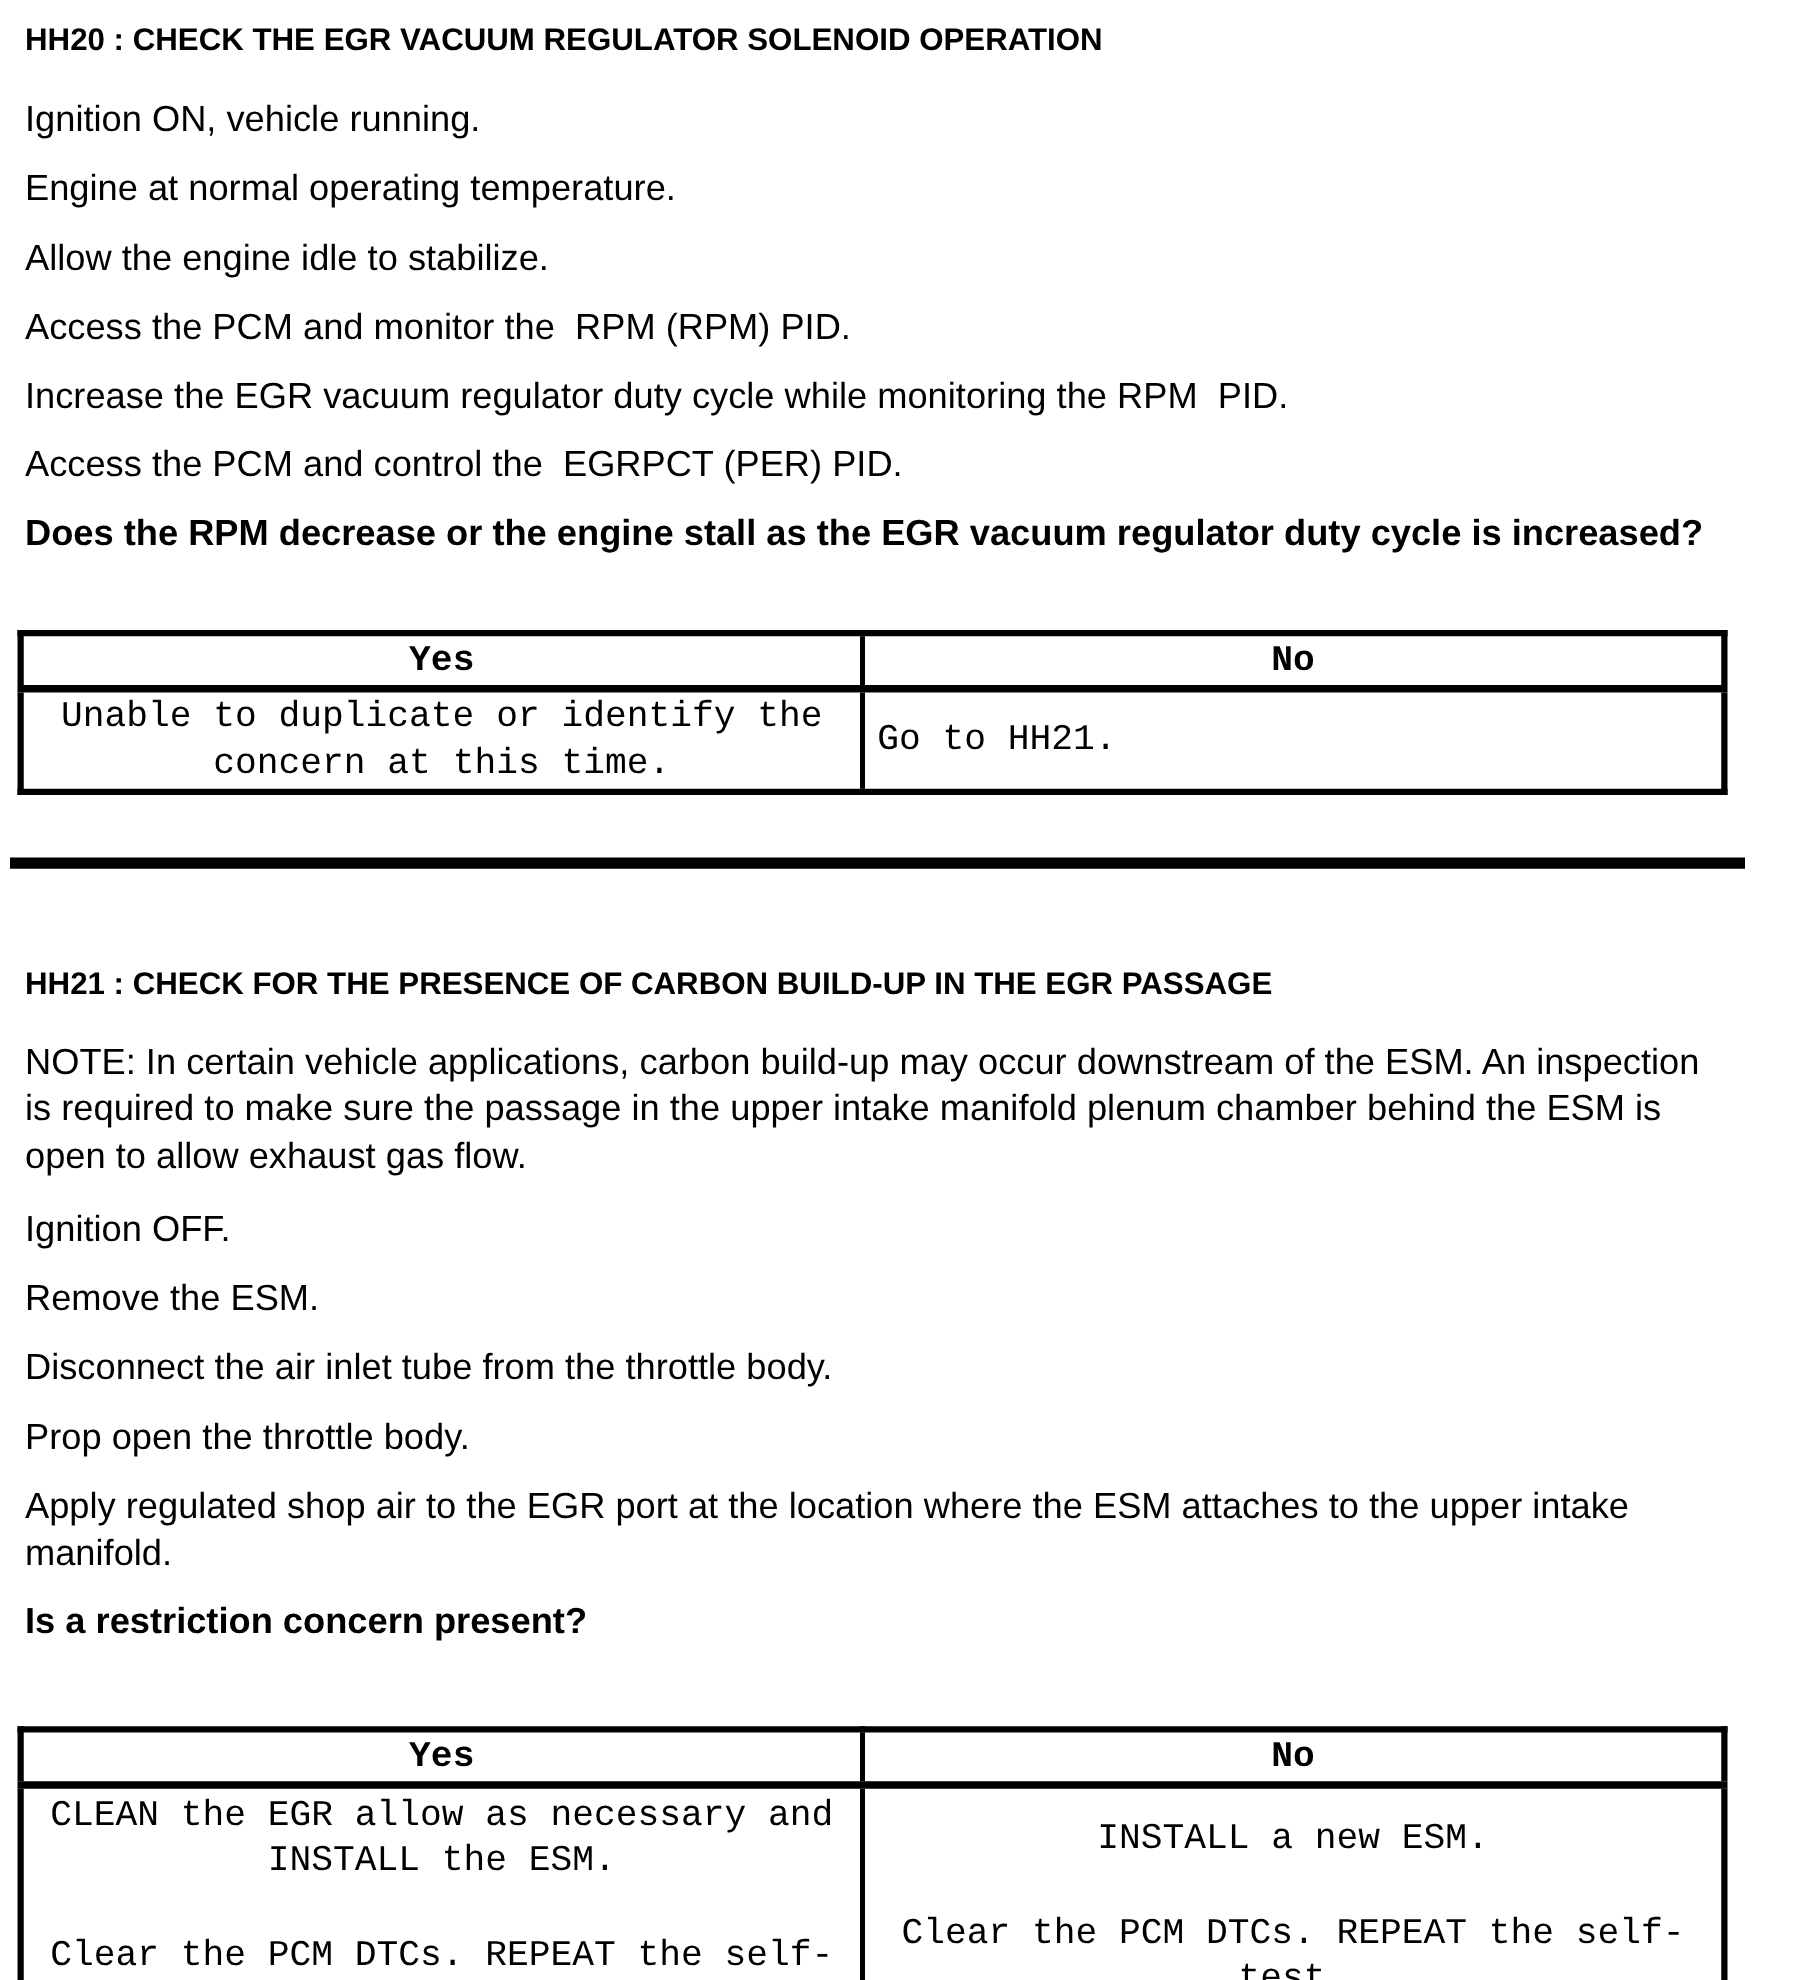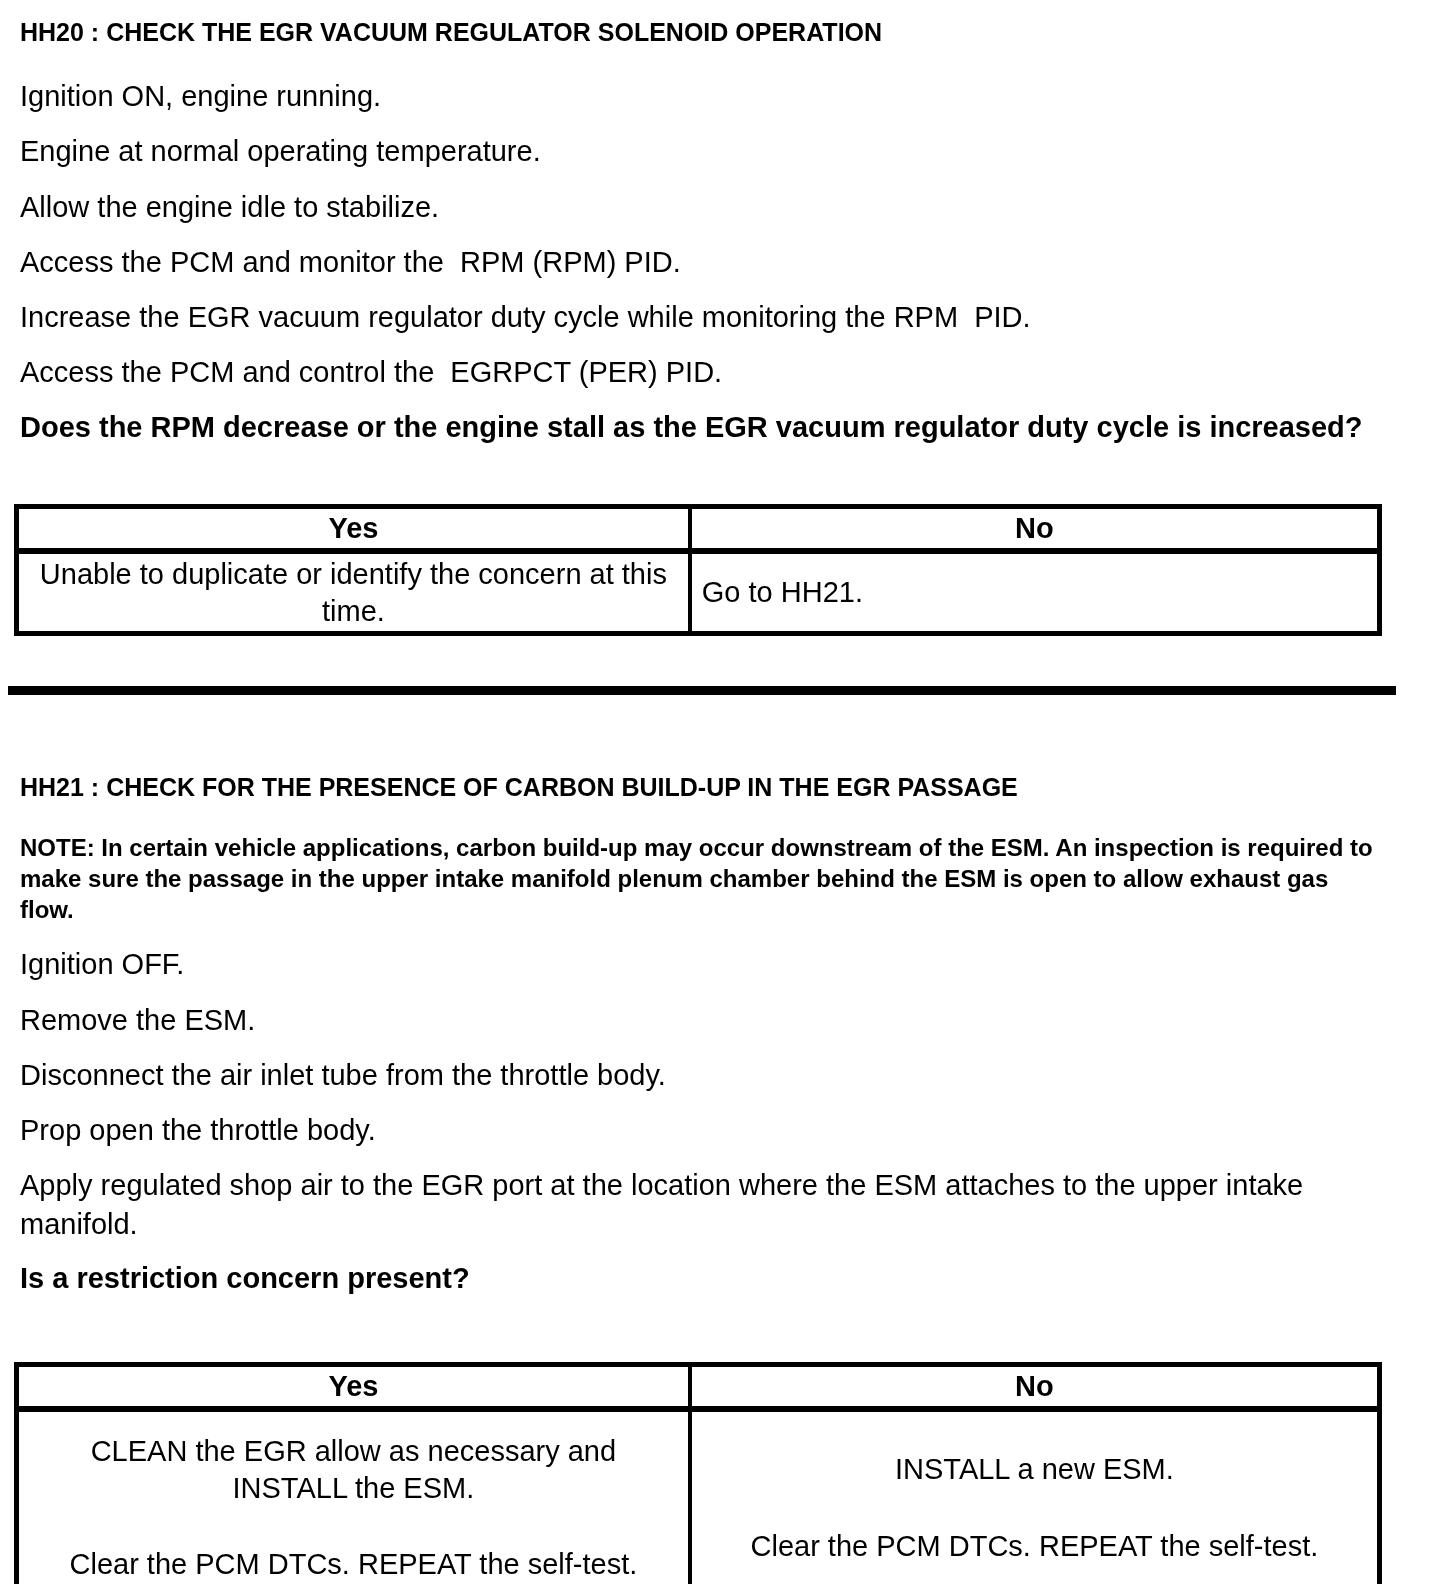--- a/index.html
+++ b/index.html
@@ -20,41 +20,41 @@
     margin: 6px 0 30px 0;
     white-space: pre-wrap;
   }
   p.step {
     font-size: 29px;
     line-height: 1.32;
     margin: 0 0 17px 0;
     white-space: pre-wrap;
   }
   p.note {
-    font-size: 24px;
+    font-size: 29px;
     line-height: 1.30;
     margin: 0 0 20px 0;
     white-space: pre-wrap;
-    font-weight: bold;
   }
   p.question {
     font-size: 29px;
     font-weight: bold;
     line-height: 1.30;
     margin: 4px 0 0 0;
     white-space: pre-wrap;
   }
   .gap-before-table-1 { height: 58px; }
   .gap-before-table-2 { height: 64px; }
   table.decision-table {
     border-collapse: collapse;
     width: 1368px;
     margin-left: -6px;
     table-layout: fixed;
     border: 5px solid #000;
+    font-family: Liberation Mono, monospace;
   }
   table.decision-table col.col-yes { width: 49.4%; }
   table.decision-table col.col-no  { width: 50.6%; }
   table.decision-table th {
     border: 4px solid #000;
     border-bottom: 6px solid #000;
     font-size: 29px;
     font-weight: bold;
     text-align: center;
     padding: 3px 6px;
@@ -83,21 +83,21 @@
   .rule-gap-after { height: 72px; }
 </style>
 </head>
 <body>
 
 <div class="page">
 
   <div>
     <div class="section-title">HH20 : CHECK THE EGR VACUUM REGULATOR SOLENOID OPERATION</div>
 
-    <p class="step">Ignition ON, engine running.</p>
+    <p class="step">Ignition ON, vehicle running.</p>
     <p class="step">Engine at normal operating temperature.</p>
     <p class="step">Allow the engine idle to stabilize.</p>
     <p class="step">Access the PCM and monitor the  RPM (RPM) PID.</p>
     <p class="step">Increase the EGR vacuum regulator duty cycle while monitoring the RPM  PID.</p>
     <p class="step">Access the PCM and control the  EGRPCT (PER) PID.</p>
 
     <p class="question">Does the RPM decrease or the engine stall as the EGR vacuum regulator duty cycle is increased?</p>
 
     <div class="gap-before-table-1"></div>
 

